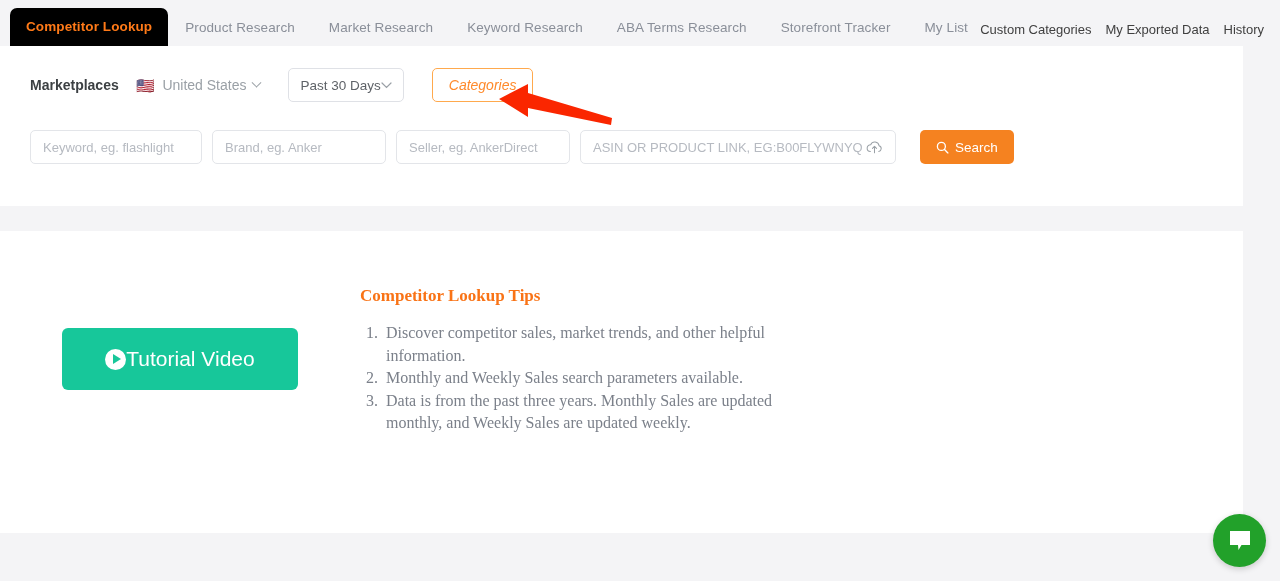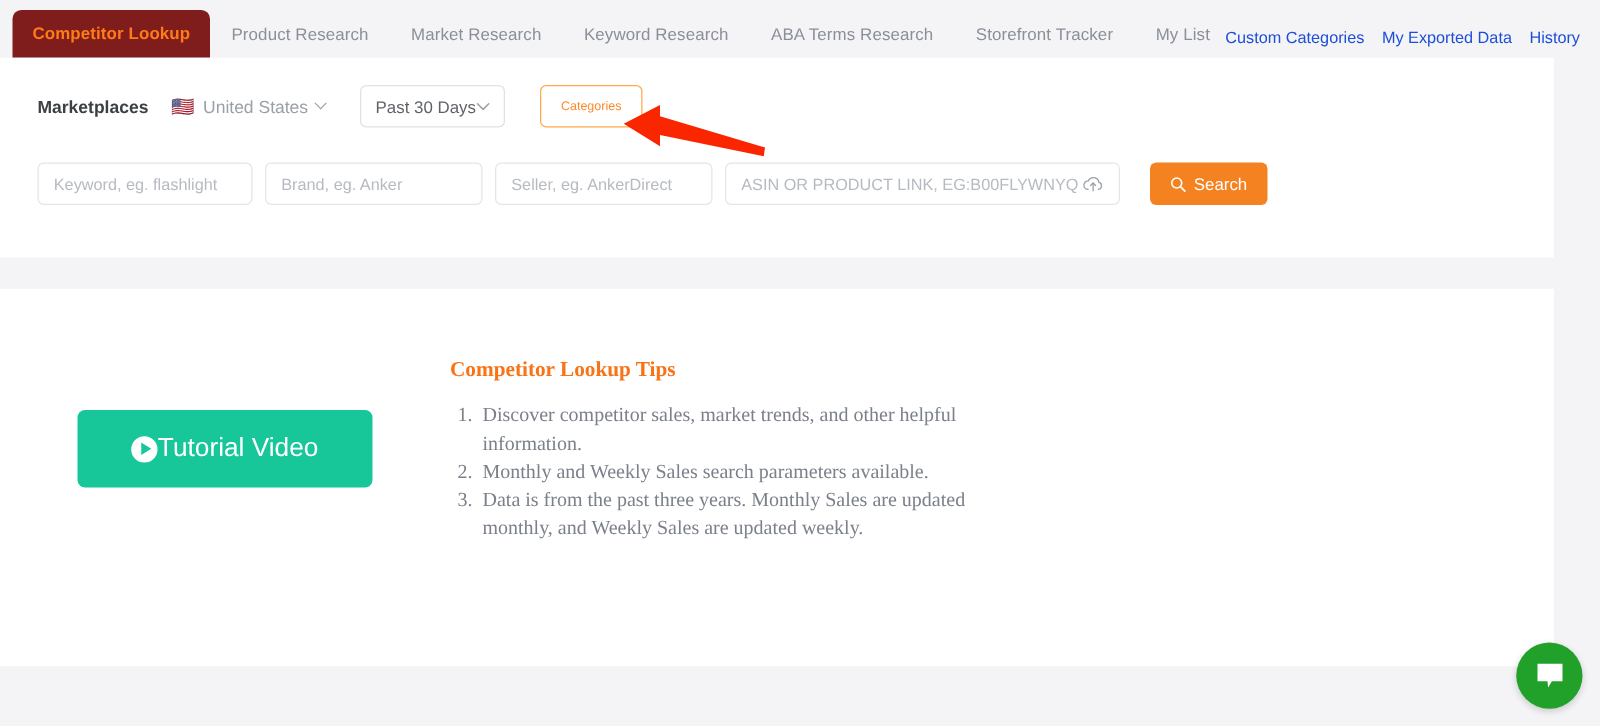--- a/index.html
+++ b/index.html
@@ -29,40 +29,40 @@
     font-size: 13.5px;
     color: #8a8f99;
     padding: 0 17px;
     height: 37px;
     line-height: 37px;
     white-space: nowrap;
     cursor: pointer;
     letter-spacing: .1px;
   }
   .tab.active {
-    background: #7f1d1d;
+    background: #000000;
     color: #ff7a18;
     border-radius: 7px 7px 0 0;
     font-weight: 600;
     height: 38px;
     line-height: 38px;
     padding: 0 16px;
     margin-left: 10px;
   }
   .toplinks {
     position: absolute;
     right: 16px;
     bottom: 9px;
     display: flex;
     gap: 14px;
     align-items: center;
   }
   .toplink {
     font-size: 13px;
-    color: #1d4ed8;
+    color: #404040;
     cursor: pointer;
     white-space: nowrap;
   }
 
   
   .panel {
     background: #ffffff;
     margin: 0 37px 0 0;
     width: 1243px;
   }
@@ -111,24 +111,25 @@
     cursor: pointer;
     margin-right: 28px;
   }
   .categories-btn {
     border: 1px solid #ffa94d;
     border-radius: 5px;
     height: 34px;
     padding: 0 16px;
     display: flex;
     align-items: center;
-    font-size: 10px;
+    font-size: 14px;
     color: #ff8a2b;
     background: #fff;
     cursor: pointer;
+    font-style: italic;
   }
 
   .fields-row {
     display: flex;
     align-items: center;
     margin-top: 28px;
     gap: 10px;
   }
   .field {
     height: 34px;

